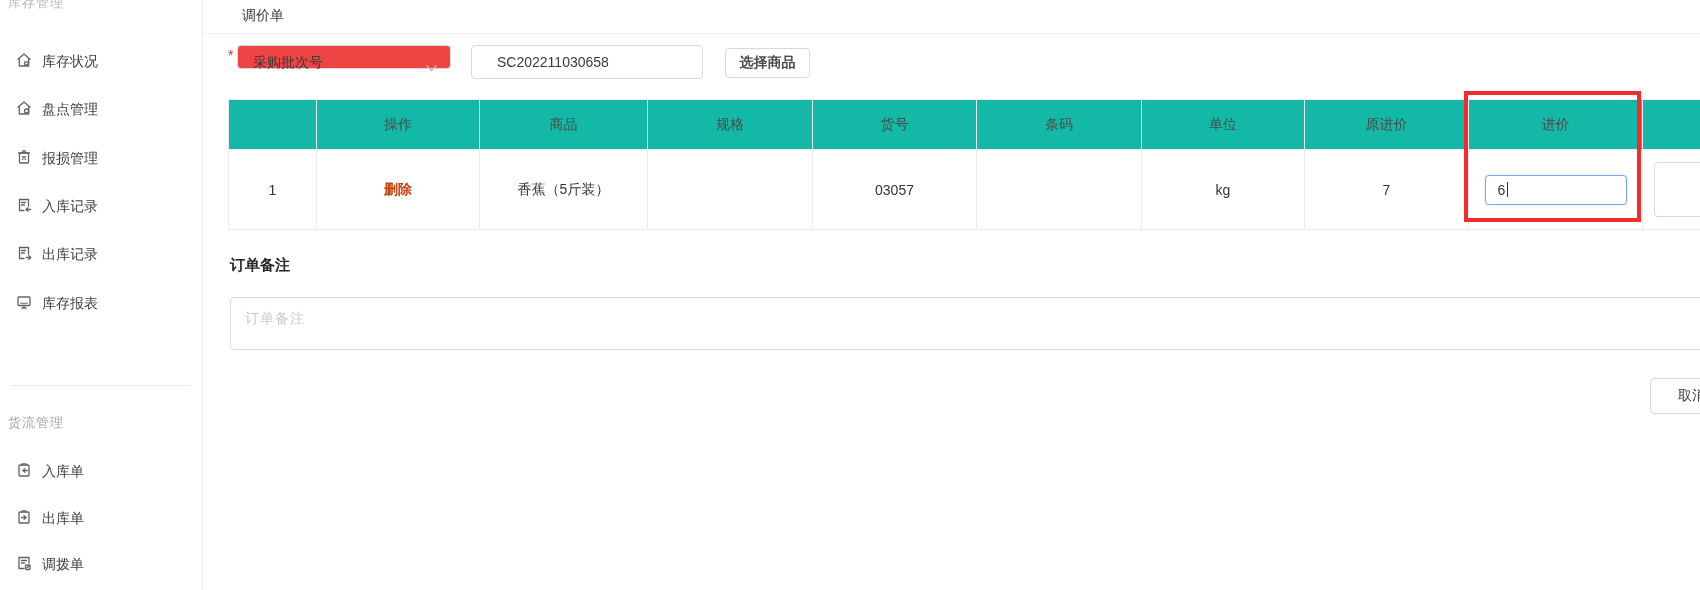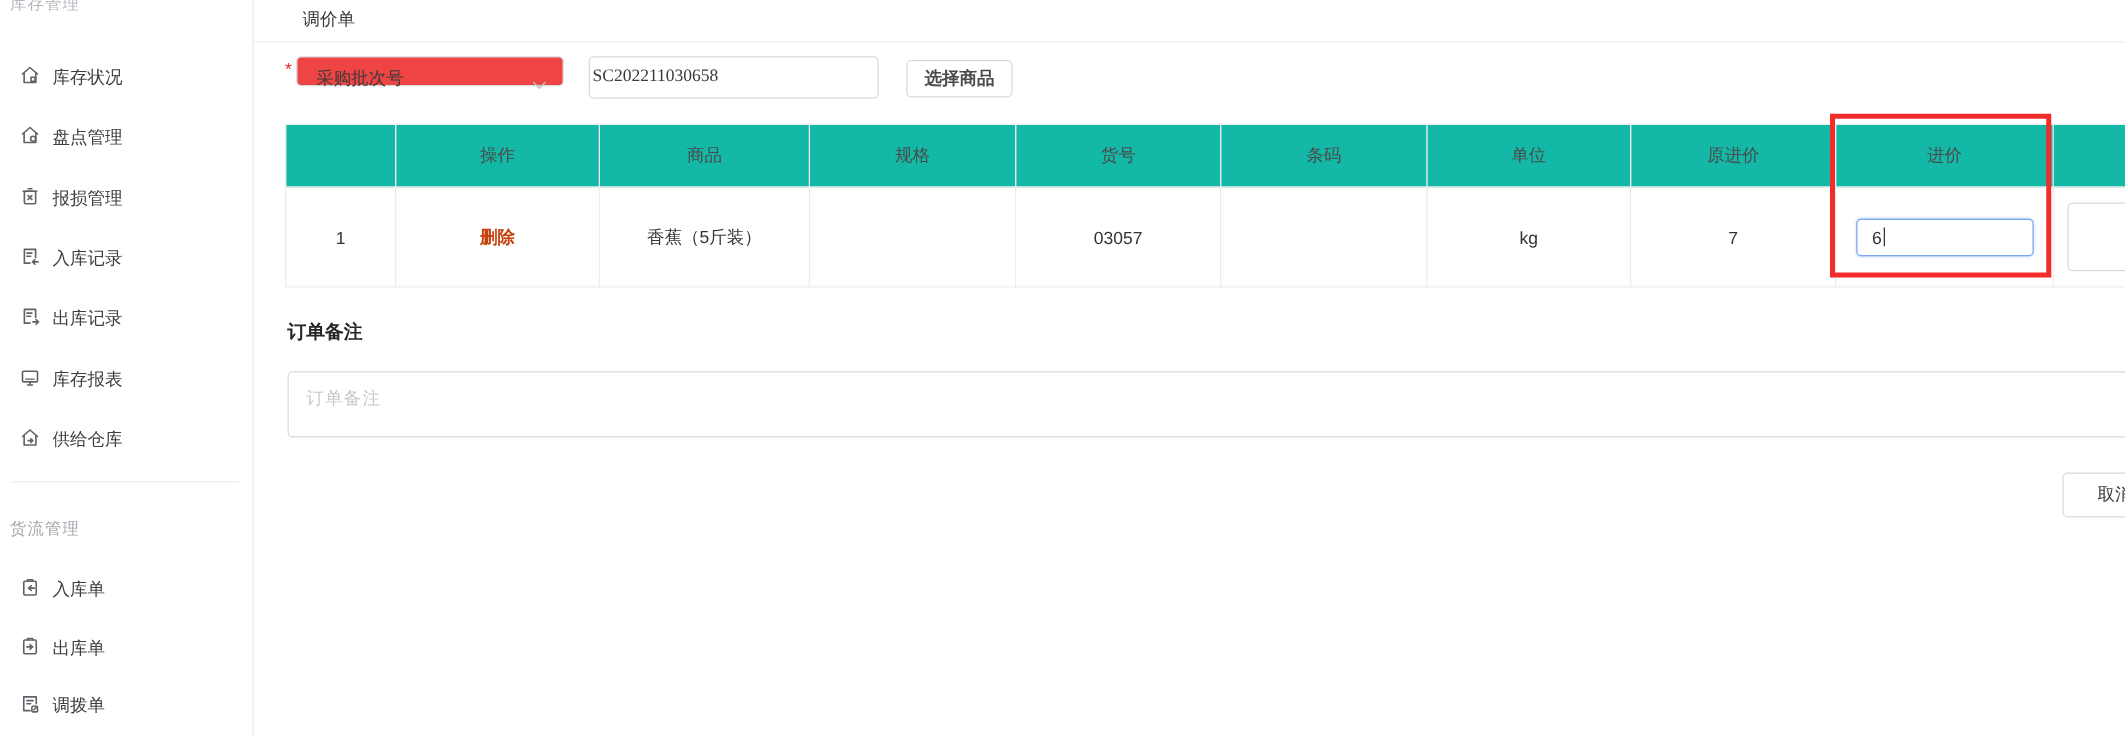--- a/index.html
+++ b/index.html
@@ -26,22 +26,22 @@
   .title-divider { position:absolute; left:203px; top:33px; width:1497px; height:1px; background:#f0f0f0; }
   .req-mark { position:absolute; left:228px; top:47px; color:#f5222d; font-size:14px; }
   .fake-select {
     position:absolute; left:237px; top:45px; width:214px; height:24px;
     border:1px solid #d9d9d9; border-radius:4px; background:#ef4444; cursor:pointer;
   }
   .fake-select .sel-text { position:absolute; left:15px; top:0; line-height:32px; font-size:14px; color:#3a3a3a; }
   .fake-select .chev { position:absolute; right:13px; top:13px; }
   .batch-input {
     position:absolute; left:471px; top:45px; width:232px; height:34px;
-    border:1px solid #d9d9d9; border-radius:4px; padding:0 2px; font-size:14px;
-    color:#3a3a3a; font-family:Liberation Serif, serif; outline:none; background:#fff;
+    border:1px solid #d9d9d9; border-radius:4px; padding:0 25px; font-size:14px;
+    color:#3a3a3a; font-family:Liberation Sans, sans-serif; outline:none; background:#fff;
   }
   .choose-btn {
     position:absolute; left:725px; top:48px; width:85px; height:30px;
     border:1px solid #d9d9d9; border-radius:4px; background:#fff; font-size:14px;
     color:#4a4a4a; font-family:"Liberation Sans", sans-serif; cursor:pointer;font-weight:bold;
   }
   
   .price-table {
     position:absolute; left:228px; top:99px; width:1534px;
     border-collapse:collapse; table-layout:fixed; background:#fff;
@@ -146,30 +146,20 @@
       <span class="s-icon">
         <svg class="ic" width="16" height="16" viewBox="0 0 16 16">
             <rect x="2" y="3" width="12" height="8.5" rx="1"></rect>
             <path d="M6 14h4M8 11.5V14"></path>
             <path d="M4.5 9.2h7" stroke-width="1"></path>
           </svg>
       </span>
       <span class="s-label">库存报表</span>
     </div>
 
-    <div class="side-item" style="top:340px">
-      <span class="s-icon">
-        <svg class="ic" width="16" height="16" viewBox="0 0 16 16">
-            <path d="M2 7.2 8 2l6 5.2"></path>
-            <path d="M3.3 6.3V14h9.4V6.3"></path>
-            <path d="M6.5 10.5h3.6M8.6 9l1.7 1.5-1.7 1.5"></path>
-          </svg>
-      </span>
-      <span class="s-label">供给仓库</span>
-    </div>
 
     <div class="side-divider"></div>
     <div class="side-section">货流管理</div>
 
     <div class="side-item" style="top:460px">
       <span class="s-icon">
         <svg class="ic" width="16" height="16" viewBox="0 0 16 16">
             <rect x="3" y="3" width="10" height="11" rx="1"></rect>
             <path d="M6 3V1.8h4V3"></path>
             <path d="M11.5 8.5H6.8M9 6.6 7 8.5l2 1.9"></path>

